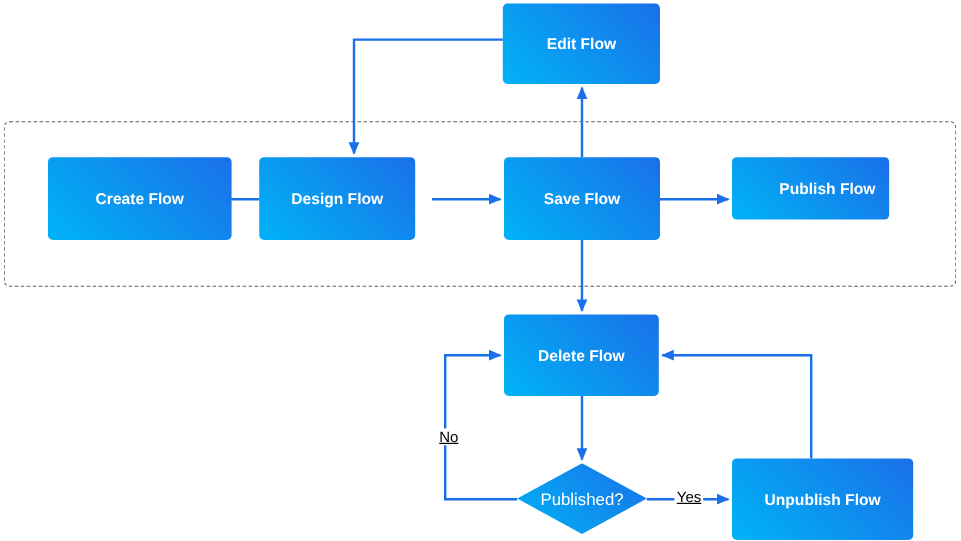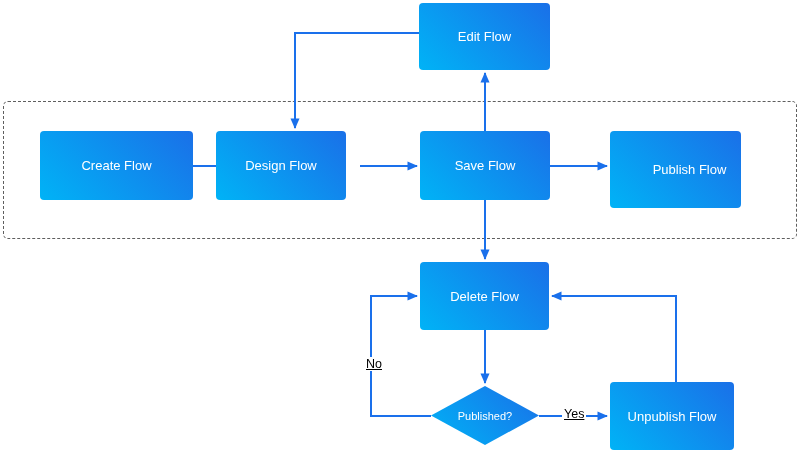--- a/index.html
+++ b/index.html
@@ -31,42 +31,42 @@
   .node {
     position: absolute;
     background: linear-gradient(45deg, #00b3f6 0%, #1a70e8 100%);
     border-radius: 4px;
     color: #ffffff;
     display: flex;
     align-items: center;
     justify-content: center;
     text-align: center;
     font-size: 13px;
-    font-weight: 400;
+    font-weight: 700;
     box-sizing: border-box;
   }
   .node-edit      { left: 419px; top: 3px;   width: 131px; height: 67px; }
   .node-create    { left: 40px;  top: 131px; width: 153px; height: 69px; }
   .node-design    { left: 216px; top: 131px; width: 130px; height: 69px; }
   .node-save      { left: 420px; top: 131px; width: 130px; height: 69px; }
-  .node-publish   { left: 610px; top: 131px; width: 131px; height: 77px; padding-left: 28px; }
+  .node-publish   { left: 610px; top: 131px; width: 131px; height: 52px; padding-left: 28px; }
   .node-delete    { left: 420px; top: 262px; width: 129px; height: 68px; align-items: center; }
-  .node-unpublish { left: 610px; top: 382px; width: 124px; height: 68px; }
+  .node-unpublish { left: 610px; top: 382px; width: 151px; height: 68px; }
   
   .decision {
     position: absolute;
     left: 431px; top: 386px;
     width: 108px; height: 59px;
     background: linear-gradient(45deg, #00b3f6 0%, #1a70e8 100%);
     clip-path: polygon(50% 0%, 100% 50%, 50% 100%, 0% 50%);
     color: #ffffff;
     display: flex;
     align-items: center;
     justify-content: center;
-    font-size: 11px;
+    font-size: 14px;
     font-weight: 500;
   }
   
   .edge-label {
     position: absolute;
     background: #ffffff;
     color: #000000;
     font-size: 12.5px;
     line-height: 14px;
     padding: 0 2px;

